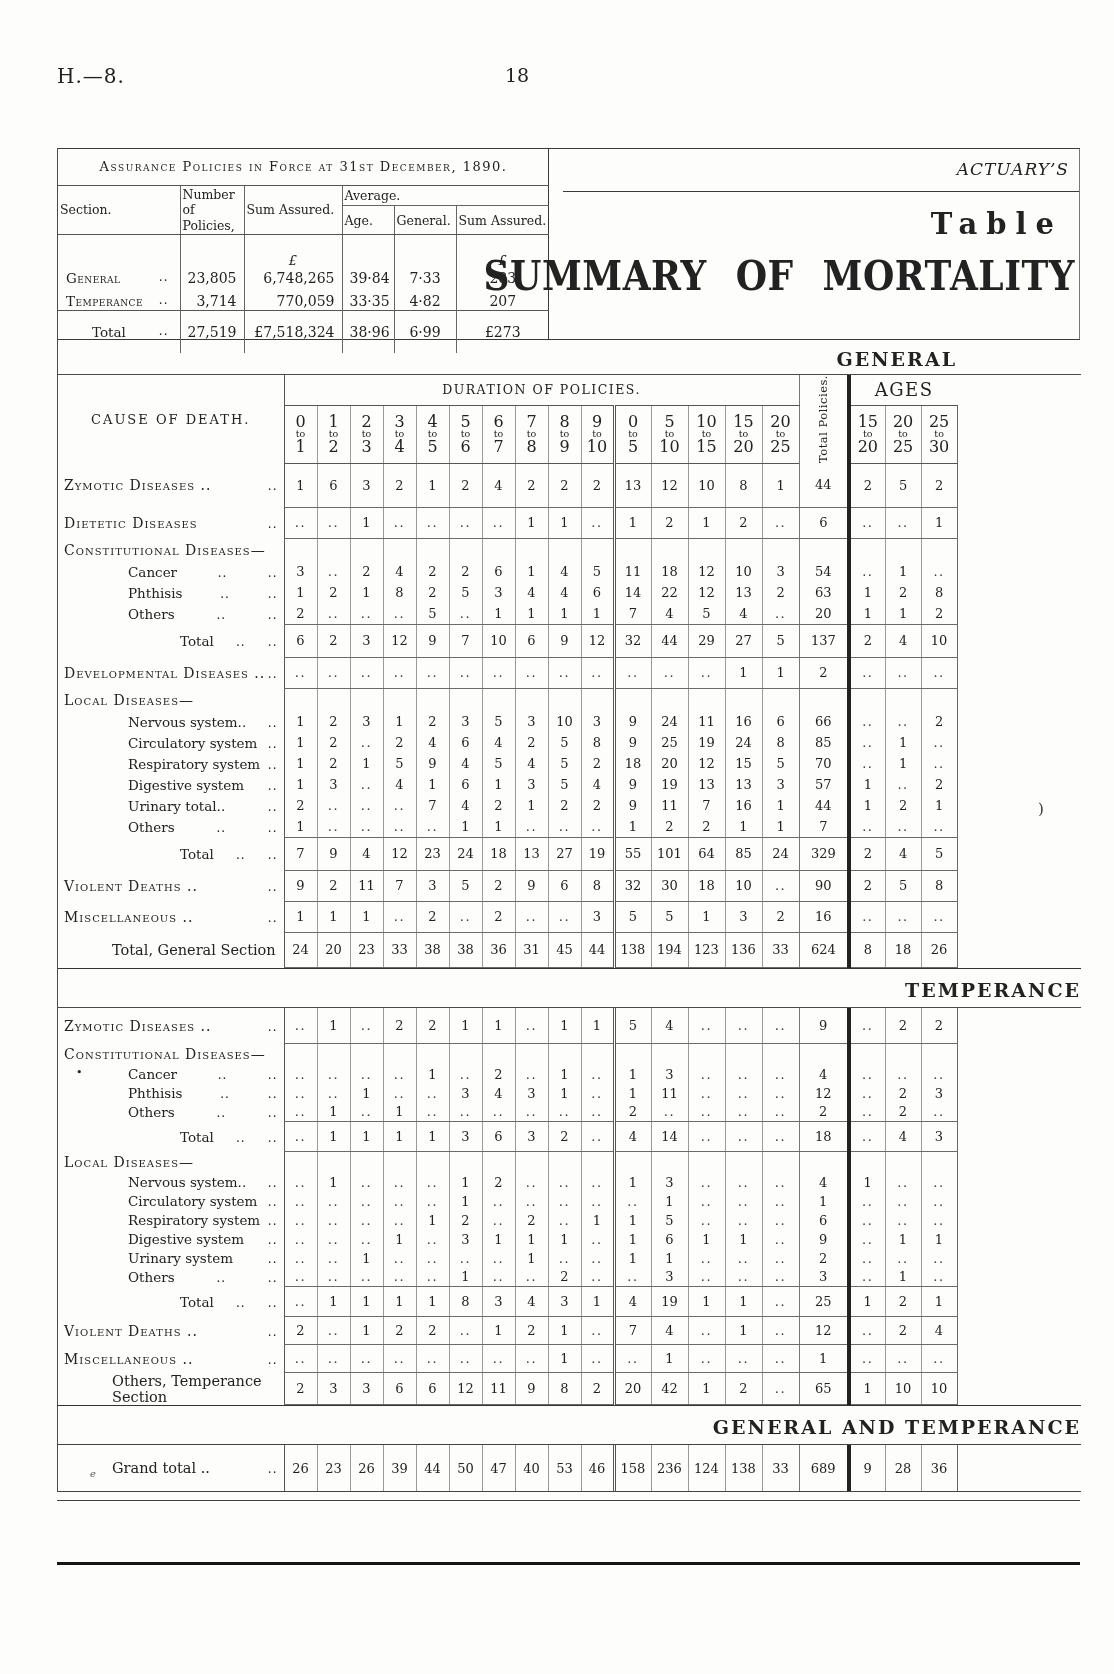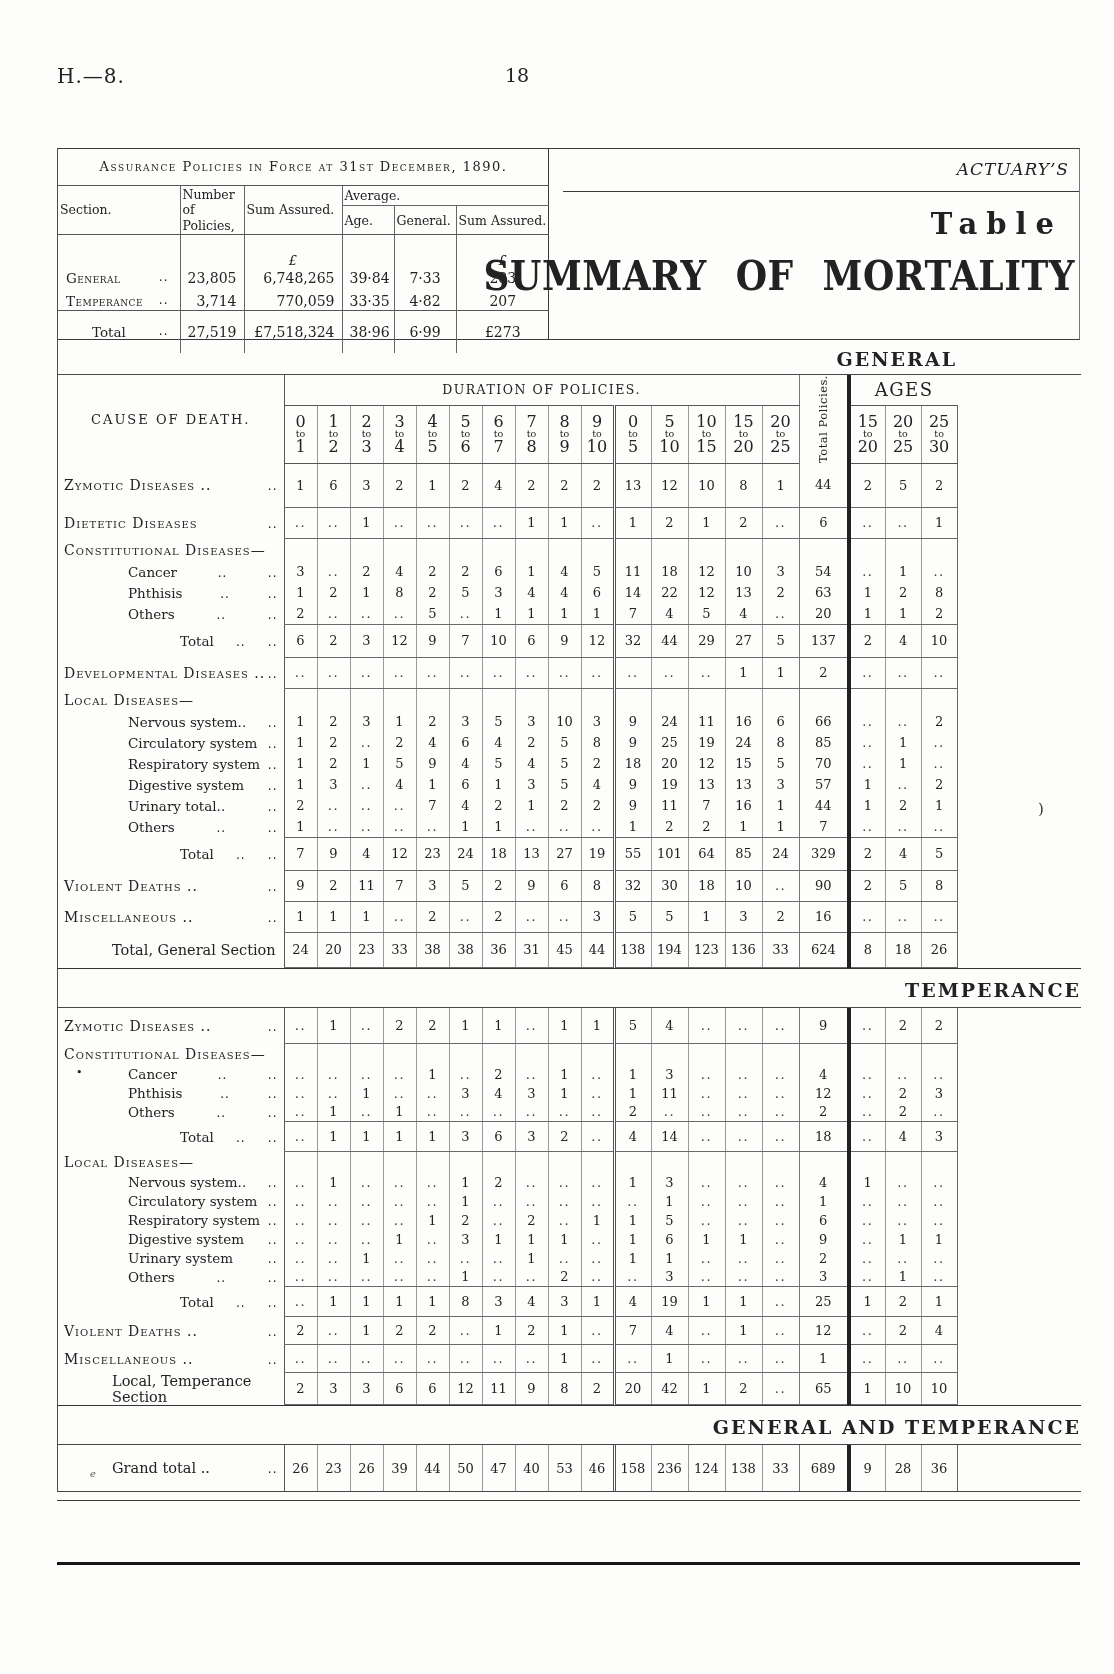--- a/index.html
+++ b/index.html
@@ -1324,21 +1324,21 @@
             <td class="v dd">..</td>
             <td class="v dd">..</td>
             <td class="v c-tot">1</td>
             <td class="v c-age dd">..</td>
             <td class="v dd">..</td>
             <td class="v c-last dd">..</td>
           </tr>
           <tr class="r-section-total">
             <td class="lbl ind2">
               <div class="lblflex">
-                <span class="txt">Local, Temperance Section</span>
+                <span class="txt">Others, Temperance Section</span>
               </div>
             </td>
             <td class="v c-first">2</td>
             <td class="v">3</td>
             <td class="v">3</td>
             <td class="v">6</td>
             <td class="v">6</td>
             <td class="v">12</td>
             <td class="v">11</td>
             <td class="v">9</td>

